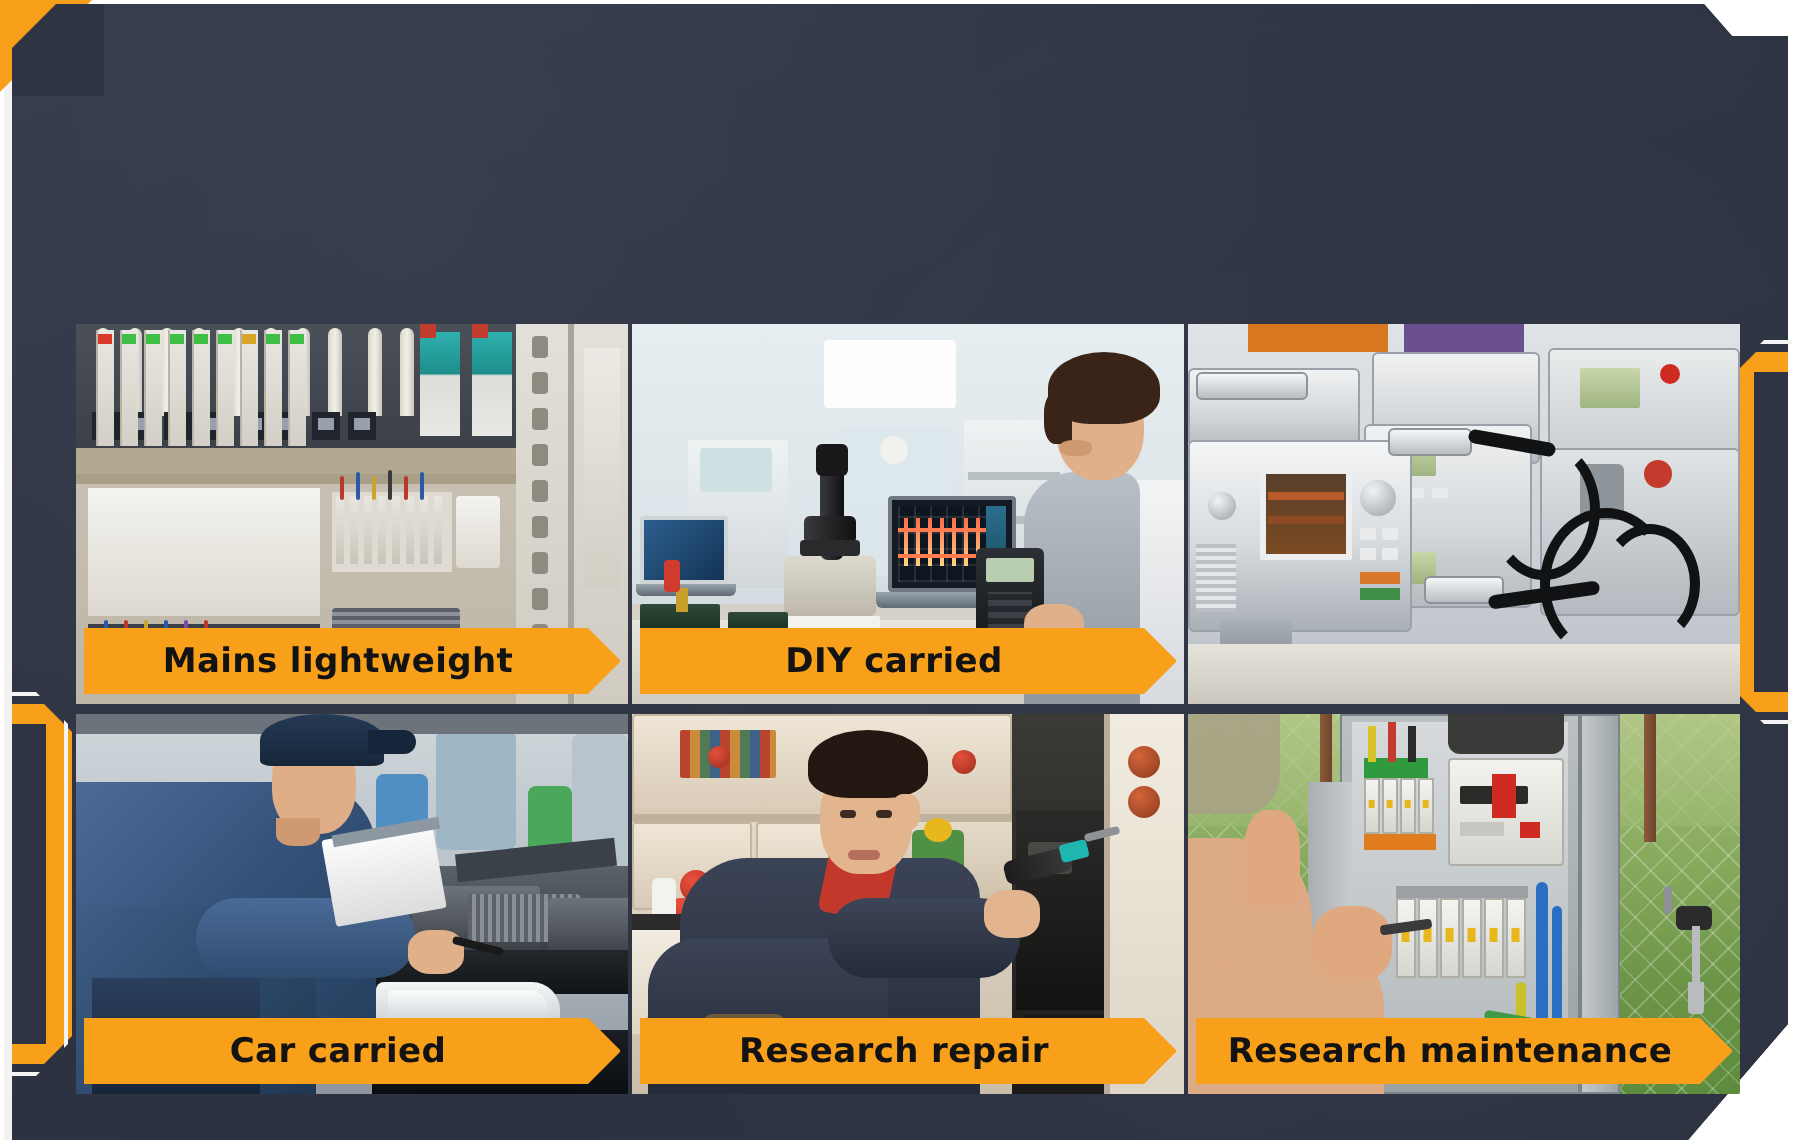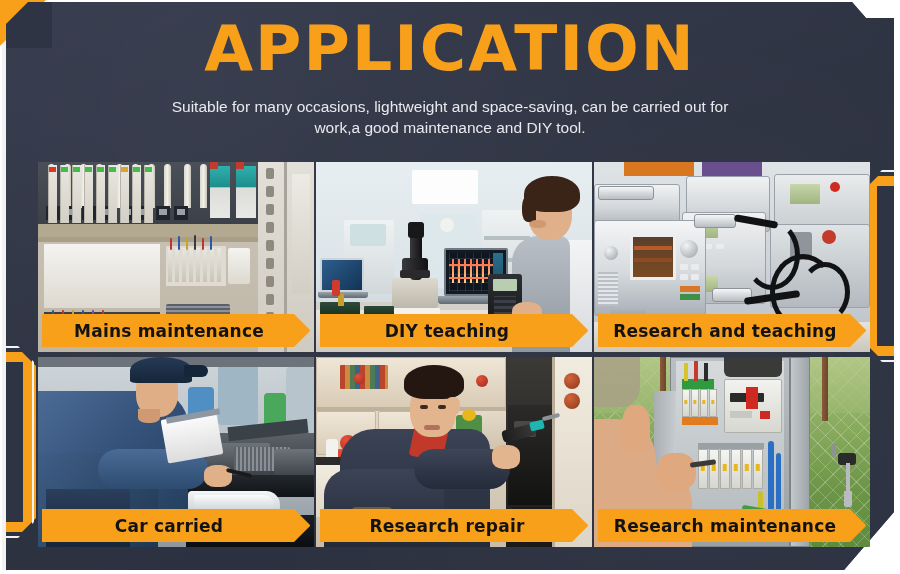--- a/index.html
+++ b/index.html
@@ -309,24 +309,20 @@
     <div class="bar"></div>
     <div class="notch"></div>
     <div class="outline"></div>
   </div>
   <div class="side-deco" id="deco-left">
     <div class="bar"></div>
     <div class="notch"></div>
     <div class="outline"></div>
   </div>
 
-  <div id="header">
-    <div id="title">APPLICATION</div>
-    <div id="subtitle">Suitable for many occasions, lightweight and space-saving, can be carried out for work,a good maintenance and DIY tool.</div>
-  </div>
 
   <div id="grid">
 
     <div class="card">
       <div class="photo">
         <div class="sc-mains">
           <div class="m-topbox"></div>
           <div class="m-wire" style="left:10px"></div>
             <div class="m-wire" style="left:26px"></div>
           <div class="m-wire" style="left:42px"></div>
@@ -403,21 +399,21 @@
               <div class="m-hole" style="left:8px;top:96px"></div>
             <div class="m-hole" style="left:8px;top:114px"></div>
               <div class="m-hole" style="left:8px;top:132px"></div>
             <div class="m-hole" style="left:8px;top:150px"></div>
             <div class="layer" style="left:26px;top:0;width:3px;height:190px;background:#a8a49a"></div>
             <div class="layer" style="left:34px;top:12px;width:18px;height:120px;background:linear-gradient(180deg,#eceae4,#d2cec4)"></div>
           </div>
         </div>
       </div>
       <div class="ribbon">
-        <span>Mains maintenance</span>
+        <span>Mains lightweight</span>
       </div>
     </div>
 
     <div class="card">
       <div class="photo">
         <div class="sc-diy">
           <div class="d-window" style="left:96px;top:8px;width:66px;height:34px;background:#fdfdfd"></div>
           <div class="d-window" style="left:104px;top:52px;width:56px;height:74px;background:rgba(220,232,236,0.85)"></div>
           <div class="d-equip" style="left:28px;top:58px;width:50px;height:74px"></div>
           <div class="d-equip" style="left:34px;top:62px;width:36px;height:22px;background:#cfe0e2"></div>
@@ -472,21 +468,21 @@
           <div class="d-meter" style="left:172px;top:112px;width:34px;height:48px">
             <div class="scr"></div>
             <div style="position:absolute;left:18%;top:46%;width:64%;height:40%;background:repeating-linear-gradient(0deg,#3c4046 0 3px,#24272b 3px 6px)"></div>
           </div>
           <div class="d-man-head" style="left:196px;top:140px;width:30px;height:24px;border-radius:40%"></div>
           <div class="d-lead" style="left:150px;top:152px;width:60px;background:#c4302a"></div>
           <div class="d-lead" style="left:150px;top:158px;width:70px;background:#1d1d1d"></div>
         </div>
       </div>
       <div class="ribbon">
-        <span>DIY teaching</span>
+        <span>DIY carried</span>
       </div>
     </div>
 
     <div class="card">
       <div class="photo">
         <div class="sc-res">
           <div class="r-orange" style="left:30px;top:0;width:70px;height:14px"></div>
           <div class="layer" style="left:108px;top:0;width:60px;height:16px;background:#6a4f8e"></div>
           <div class="r-inst" style="left:0px;top:22px;width:86px;height:40px"></div>
           <div class="r-conn" style="left:4px;top:24px;width:56px;height:14px"></div>
@@ -529,23 +525,20 @@
           <div class="r-cable" style="left:150px;top:58px;width:56px;height:70px;border-color:#101214;
                border-left-color:transparent;border-top-color:transparent"></div>
           <div class="r-cable" style="left:176px;top:92px;width:66px;height:76px;border-color:#101214;
                border-right-color:transparent;border-bottom-color:transparent"></div>
           <div class="r-cablestraight" style="left:150px;top:132px;width:56px;height:7px;transform:rotate(-8deg)"></div>
           <div class="r-cable" style="left:206px;top:100px;width:50px;height:60px;border-color:#101214;
                border-left-color:transparent;border-bottom-color:transparent"></div>
           <div class="r-bench"></div>
         </div>
       </div>
-      <div class="ribbon">
-        <span>Research and teaching</span>
-      </div>
     </div>
 
     <div class="card">
       <div class="photo">
         <div class="sc-car">
           <div class="c-bg-blur" style="left:180px;top:8px;width:40px;height:60px;background:#9fb6c4"></div>
           <div class="c-bg-blur" style="left:150px;top:30px;width:26px;height:56px;background:#4f8fc4"></div>
           <div class="c-bg-blur" style="left:226px;top:36px;width:22px;height:40px;background:#4aa85c"></div>
           <div class="c-bg-blur" style="left:248px;top:10px;width:28px;height:70px;background:#b8c4cb"></div>
           <div class="c-bg-blur" style="left:120px;top:52px;width:24px;height:30px;background:#c9a06a"></div>

